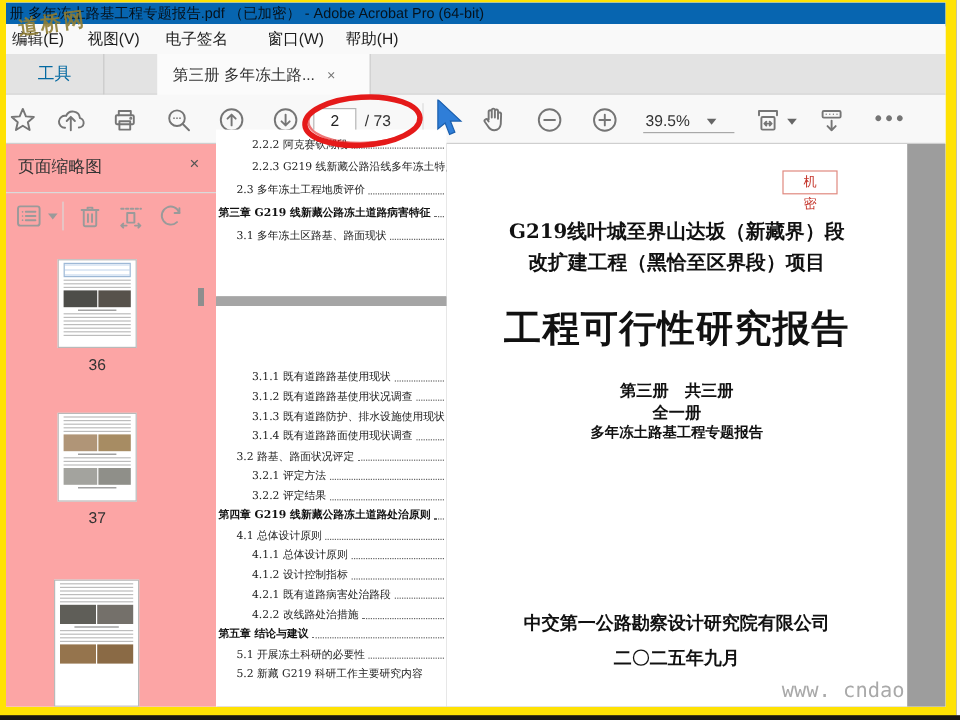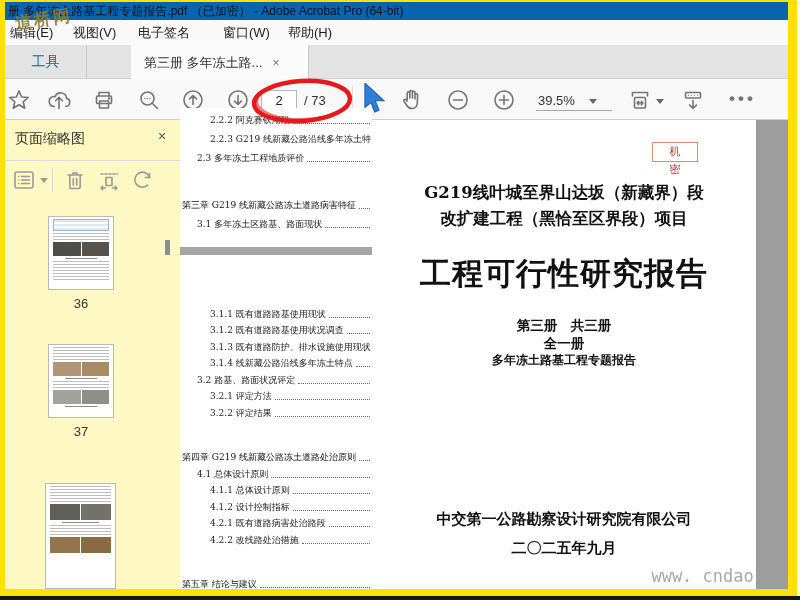--- a/index.html
+++ b/index.html
@@ -34,21 +34,21 @@
   .tsep { position:absolute; top:7px; width:1px; height:27px; background:#dcdcdc; }
   #page-input { position:absolute; left:256px; top:11px; width:36px; height:21px; border:1px solid #b5b5b5;
                 background:#fff; font-size:13px; color:#222; text-align:center; }
   #page-total { position:absolute; left:299px; top:14px; font-size:13px; color:#333; }
   #zoom-value { position:absolute; left:533px; top:14px; font-size:13px; color:#333; }
   .caret { position:absolute; width:0; height:0; border-left:4px solid transparent; border-right:4px solid transparent; border-top:5px solid #666; }
   #zoom-underline { position:absolute; left:531px; top:31px; width:76px; height:1px; background:#a8a8a8; }
   #more-dots { position:absolute; left:724px; top:10px; font-size:17px; color:#757575; letter-spacing:3px; font-weight:bold; }
 
   
-  #panel { position:absolute; left:0; top:118px; width:211px; height:469px; background:#fef9c3; border-right:1px solid #c3c3c3; }
+  #panel { position:absolute; left:0; top:118px; width:211px; height:469px; background:#fca5a5; border-right:1px solid #c3c3c3; }
   #panel-title { position:absolute; left:10px; top:10px; font-size:14px; color:#333; }
   #panel-close { position:absolute; left:153px; top:8px; font-size:14px; color:#555; }
   #panel-divider { position:absolute; left:0; top:40px; width:175px; height:1px; background:#dadada; }
   .pbtn { position:absolute; top:48px; width:26px; height:24px; }
   .pbtn svg { width:24px; height:24px; stroke:#9a9a9a; fill:none; stroke-width:1.6; stroke-linecap:round; stroke-linejoin:round; }
   #panel-sep { position:absolute; left:47px; top:48px; width:1px; height:24px; background:#dadada; }
   #panel-scroll-thumb { position:absolute; left:160px; top:120px; width:5px; height:15px; background:#8e8e8e; }
 
   .thumb { position:absolute; background:#fff; border:1px solid #b9b9b9; overflow:hidden; }
   .thumb-label { position:absolute; font-size:13px; color:#333; width:66px; text-align:center; }
@@ -81,21 +81,21 @@
 
   
   #toc { position:absolute; left:175px; top:106px; width:192px; height:481px; z-index:3;
          font-family:"DejaVu Serif", serif; }
   #toc-p1 { position:absolute; left:0; top:0; width:192px; height:139px; background:#fff; padding-top:3px; overflow:hidden; }
   #toc-gap { position:absolute; left:0; top:139px; width:192px; height:8px; background:#a5a5a5; }
   #toc-p2 { position:absolute; left:0; top:147px; width:192px; height:334px; background:#fff; padding-top:52px; overflow:hidden; }
   .toc-line { display:flex; align-items:flex-end; font-size:9px; color:#222; }
   #toc-p1 .toc-line { height:19px; }
   #toc-p2 .toc-line { height:16.5px; }
-  .toc-line.lv1 { font-weight:normal; color:#111; padding-left:2px;margin-top:28px; }
+  .toc-line.lv1 { font-weight:bold; color:#111; padding-left:2px; }
   .toc-line.lv2 { padding-left:17px; }
   .toc-line.lv3 { padding-left:30px; }
   .toc-text { white-space:nowrap; margin-bottom:3px; }
   .leader { flex:1; border-bottom:1px dotted #666; margin:0 2px 6px 3px; min-width:4px; }
 
   
   #red-ellipse { position:absolute; left:236px; top:70px; z-index:5; }
   #cursor { position:absolute; left:356px; top:81px; z-index:6; }
   #wm-top { position:absolute; left:10px; top:6px; z-index:7; font-family:"DejaVu Serif", serif;
             font-size:17px; font-weight:bold; color:#8f7d33; transform:rotate(-8deg); opacity:.9; letter-spacing:2px; }
@@ -365,21 +365,21 @@
           <span class="leader"></span>
         </div>
         <div class="toc-line lv3">
           <span class="toc-text">3.1.2 既有道路路基使用状况调查</span>
           <span class="leader"></span>
         </div>
         <div class="toc-line lv3">
           <span class="toc-text">3.1.3 既有道路防护、排水设施使用现状</span>
         </div>
         <div class="toc-line lv3">
-          <span class="toc-text">3.1.4 线新藏公路沿线多年冻土特点</span>
+          <span class="toc-text">3.1.4 既有道路路面使用现状调查</span>
           <span class="leader"></span>
         </div>
         <div class="toc-line lv2">
           <span class="toc-text">3.2 路基、路面状况评定</span>
           <span class="leader"></span>
         </div>
         <div class="toc-line lv3">
           <span class="toc-text">3.2.1 评定方法</span>
           <span class="leader"></span>
         </div>

